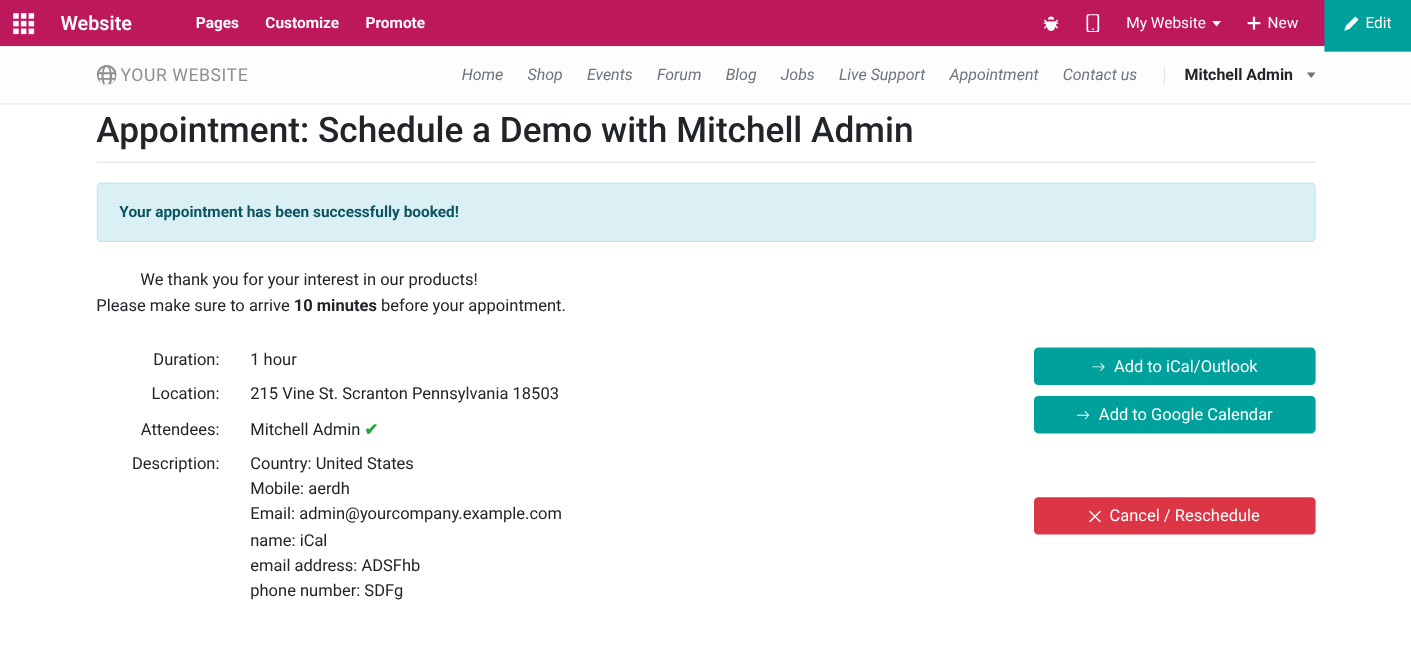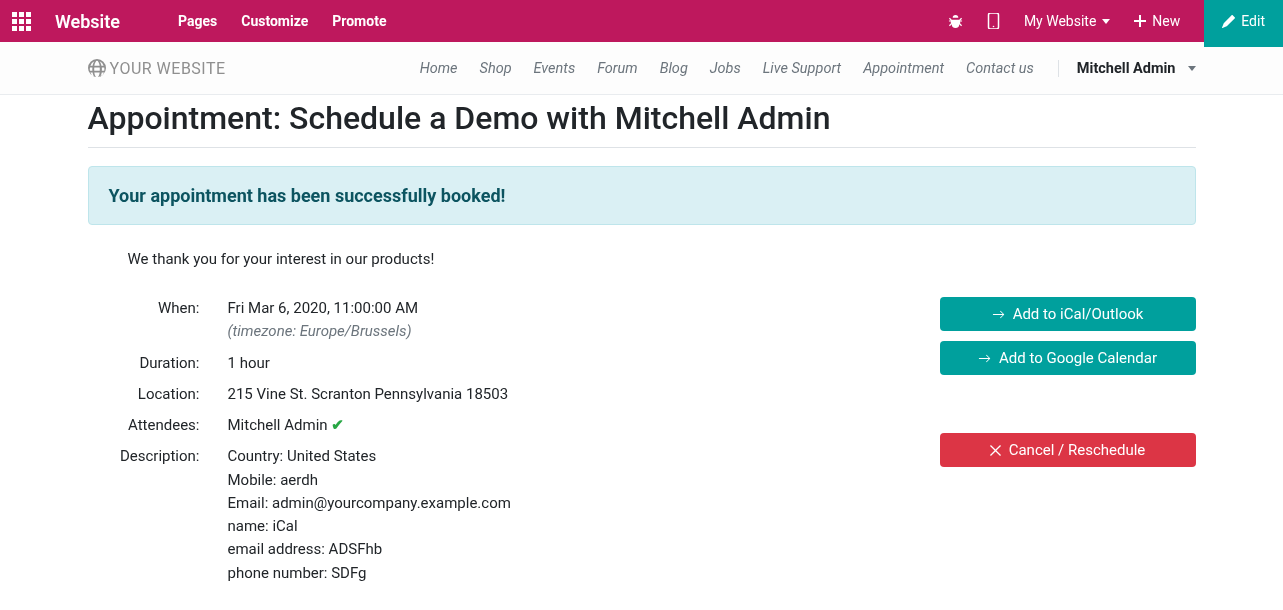--- a/index.html
+++ b/index.html
@@ -25,21 +25,21 @@
 .site-menu { margin-left: auto; display: flex; align-items: center; gap: 22px; font-size: 14.5px; }
 .site-menu-item { color: #6c757d; cursor: pointer; font-style: italic; }
 .site-user { color: #212529; font-weight: 700; cursor: pointer; display: flex; align-items: center; gap: 6px; border-left: 1px solid #dee2e6; padding-left: 18px; margin-left: 2px; }
 .site-user .dropdown-caret { border-top-color: #6c757d; }
 
 .container { max-width: 1140px; margin: 0 auto; padding: 4px 16px 40px; }
 h1.page-title { font-size: 32px; font-weight: 500; color: #212529; margin-bottom: 10px; }
 .title-rule { border: none; border-top: 1px solid #dee2e6; margin-bottom: 18px; }
 
 .alert-success { background: #d1ecf1cc; border: 1px solid #bee5eb; border-radius: 4px; padding: 18px 20px; margin-bottom: 22px; }
-.alert-success .msg { color: #0c5460; font-weight: 700; font-size: 18px; }
+.alert-success .msg { color: #0c5460; font-weight: 700; font-size: 14px; }
 
 .thanks-block { text-align: left; margin-bottom: 26px; padding-left: 0; }
 .thanks-block p { line-height: 1.6; color: #212529; font-size: 15px; }
 .thanks-block .line1 { padding-left: 40px; }
 .thanks-block strong { font-weight: 700; }
 
 .columns { display: flex; gap: 40px; }
 .details { flex: 1; }
 .detail-row { display: flex; margin-bottom: 8px; line-height: 1.55; }
 .detail-label { width: 140px; text-align: right; padding-right: 28px; color: #212529; font-size: 15px; }
@@ -139,32 +139,28 @@
 <div class="container">
   <h1 class="page-title">Appointment: Schedule a Demo with Mitchell Admin</h1>
   <hr class="title-rule">
 
   <div class="alert-success">
     <div class="msg">Your appointment has been successfully booked!</div>
   </div>
 
   <div class="thanks-block">
     <p class="line1">We thank you for your interest in our products!</p>
+    <p>
+      <span>Please make sure to arrive </span><strong>10 minutes</strong><span> before your appointment.</span>
+    </p>
   </div>
 
   <div class="columns">
     <div class="details">
 
-      <div class="detail-row">
-        <div class="detail-label">When:</div>
-        <div class="detail-value">
-          <span>Fri Mar 6, 2020, 11:00:00 AM</span><br>
-          <span class="tz">(timezone: Europe/Brussels)</span>
-        </div>
-      </div>
 
       <div class="detail-row">
         <div class="detail-label">Duration:</div>
         <div class="detail-value">1 hour</div>
       </div>
 
       <div class="detail-row">
         <div class="detail-label">Location:</div>
         <div class="detail-value">215 Vine St. Scranton Pennsylvania 18503</div>
       </div>

